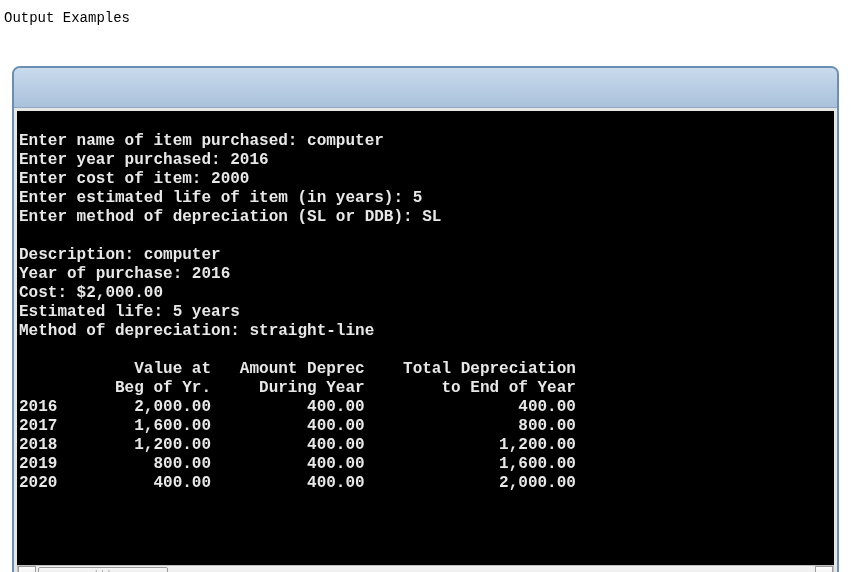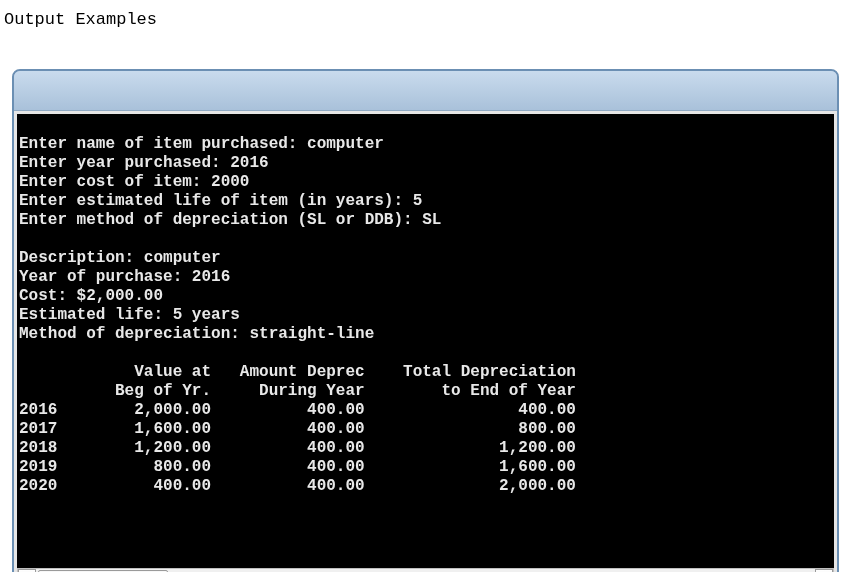--- a/index.html
+++ b/index.html
@@ -7,21 +7,21 @@
     margin: 0;
     padding: 0;
     background: #ffffff;
     font-family: "Courier New", monospace;
     width: 851px;
     height: 572px;
     overflow: hidden;
   }
   .page-title {
     font-family: "Courier New", monospace;
-    font-size: 17px;
+    font-size: 14px;
     color: #000;
     padding: 10px 0 0 4px;
   }
   .window {
     margin: 40px 12px 0 12px;
     border: 2px solid #6b8fb3;
     border-radius: 8px 8px 0 0;
     background: #b9cde1;
     height: 524px;
     display: flex;

